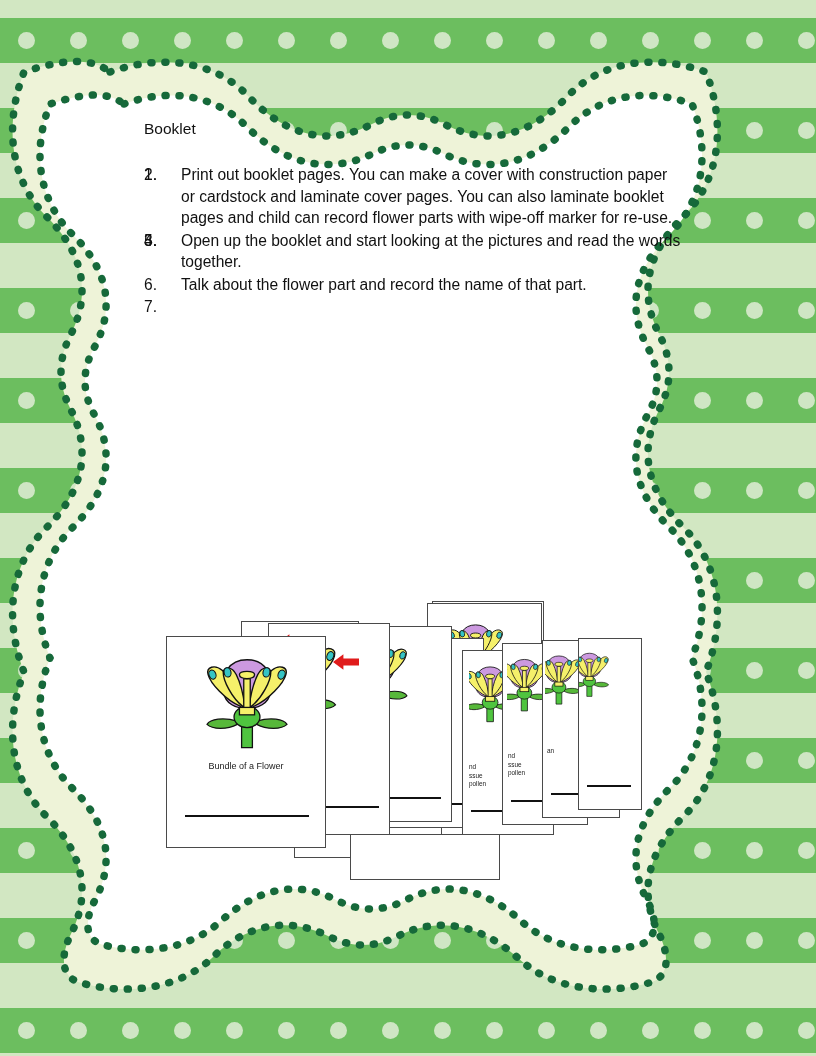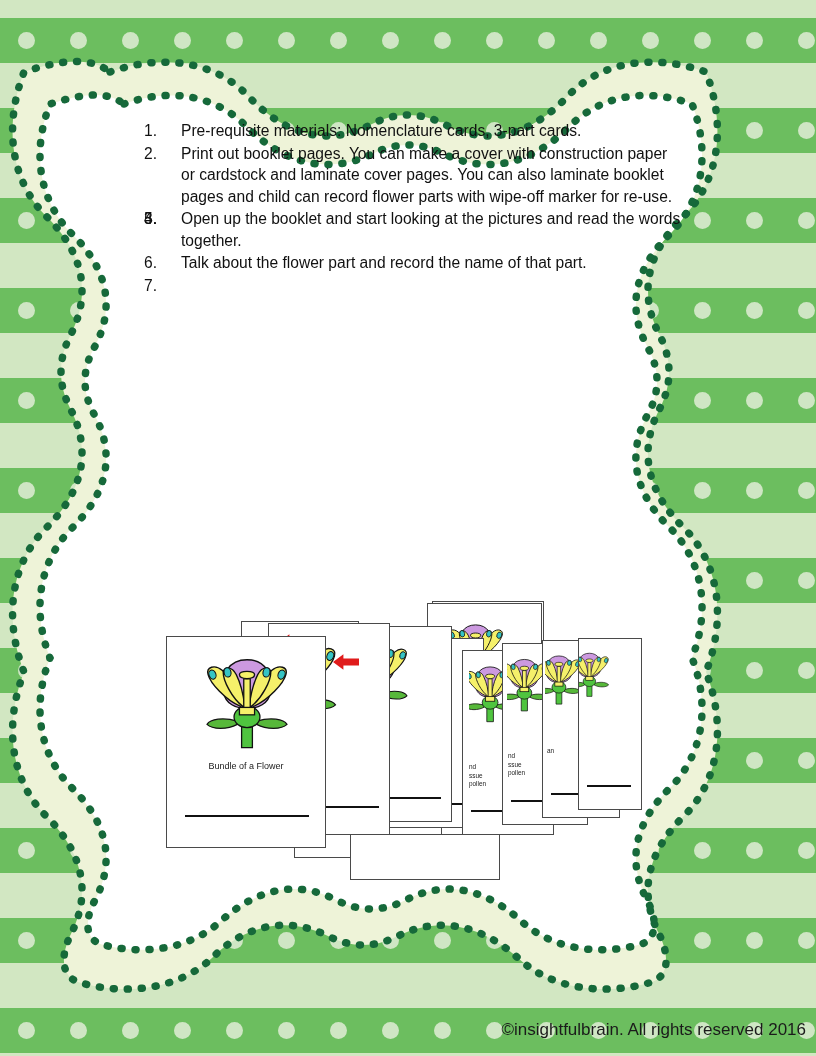--- a/index.html
+++ b/index.html
@@ -523,22 +523,23 @@
         C 108,494 116,454 94,414
         C 82,392 82,370 94,348
         C 116,308 108,268 70,232
         C 38,198 32,150 50,104
         C 88,92 108,92 124,104
         Z" fill="none" stroke="#16693a" stroke-width="7.5" stroke-linecap="round" stroke-dasharray="1 13"></path>
     </svg>
   </div>
 
   <div id="content">
+    <div id="section-label">Booklet</div>
     <ol id="steps">
-        <li><span class="num">1.</span><span>Pre-requisite materials: Nomenclature cards, 3-part cards.</span></li>
+        <li><span class="num">1.</span></li>
         <li><span class="num">2.</span><span>Print out booklet pages. You can make a cover with construction paper or cardstock and laminate cover pages. You can also laminate booklet pages and child can record flower parts with wipe-off marker for re-use.</span></li>
         <li><span class="num">3.</span></li>
         <li><span class="num">4.</span></li>
         <li><span class="num">5.</span><span>Open up the booklet and start looking at the pictures and read the words together.</span></li>
         <li><span class="num">6.</span><span>Talk about the flower part and record the name of that part.</span></li>
         <li><span class="num">7.</span></li>
       </ol>
   </div>
 
   <div id="cards">
@@ -776,15 +777,14 @@
               <path d="M47,60 L47,30 L53,30 L53,60 Z" fill="#f5f06a" stroke="#111" stroke-width="1.2"></path>
               <path d="M43,26 C43,22 57,22 57,26 C57,31 43,31 43,26 Z" fill="#f5f06a" stroke="#111" stroke-width="1.2"></path>
               <rect x="43" y="57" width="14" height="7" fill="#f5f06a" stroke="#111" stroke-width="1.2"></rect>
             </g>
           </svg></div>
         <div class="card-caption" style="left: 0px; top: 124px;">Bundle of a Flower</div>
         <div class="card-rule" style="left: 18px; width: 124px; bottom: 30px;"></div>
       </div>
     </div>
 
-  <div id="footer">©insightfulbrain. All rights reserved 2016</div>
 
 </div>
 
 </body></html>

